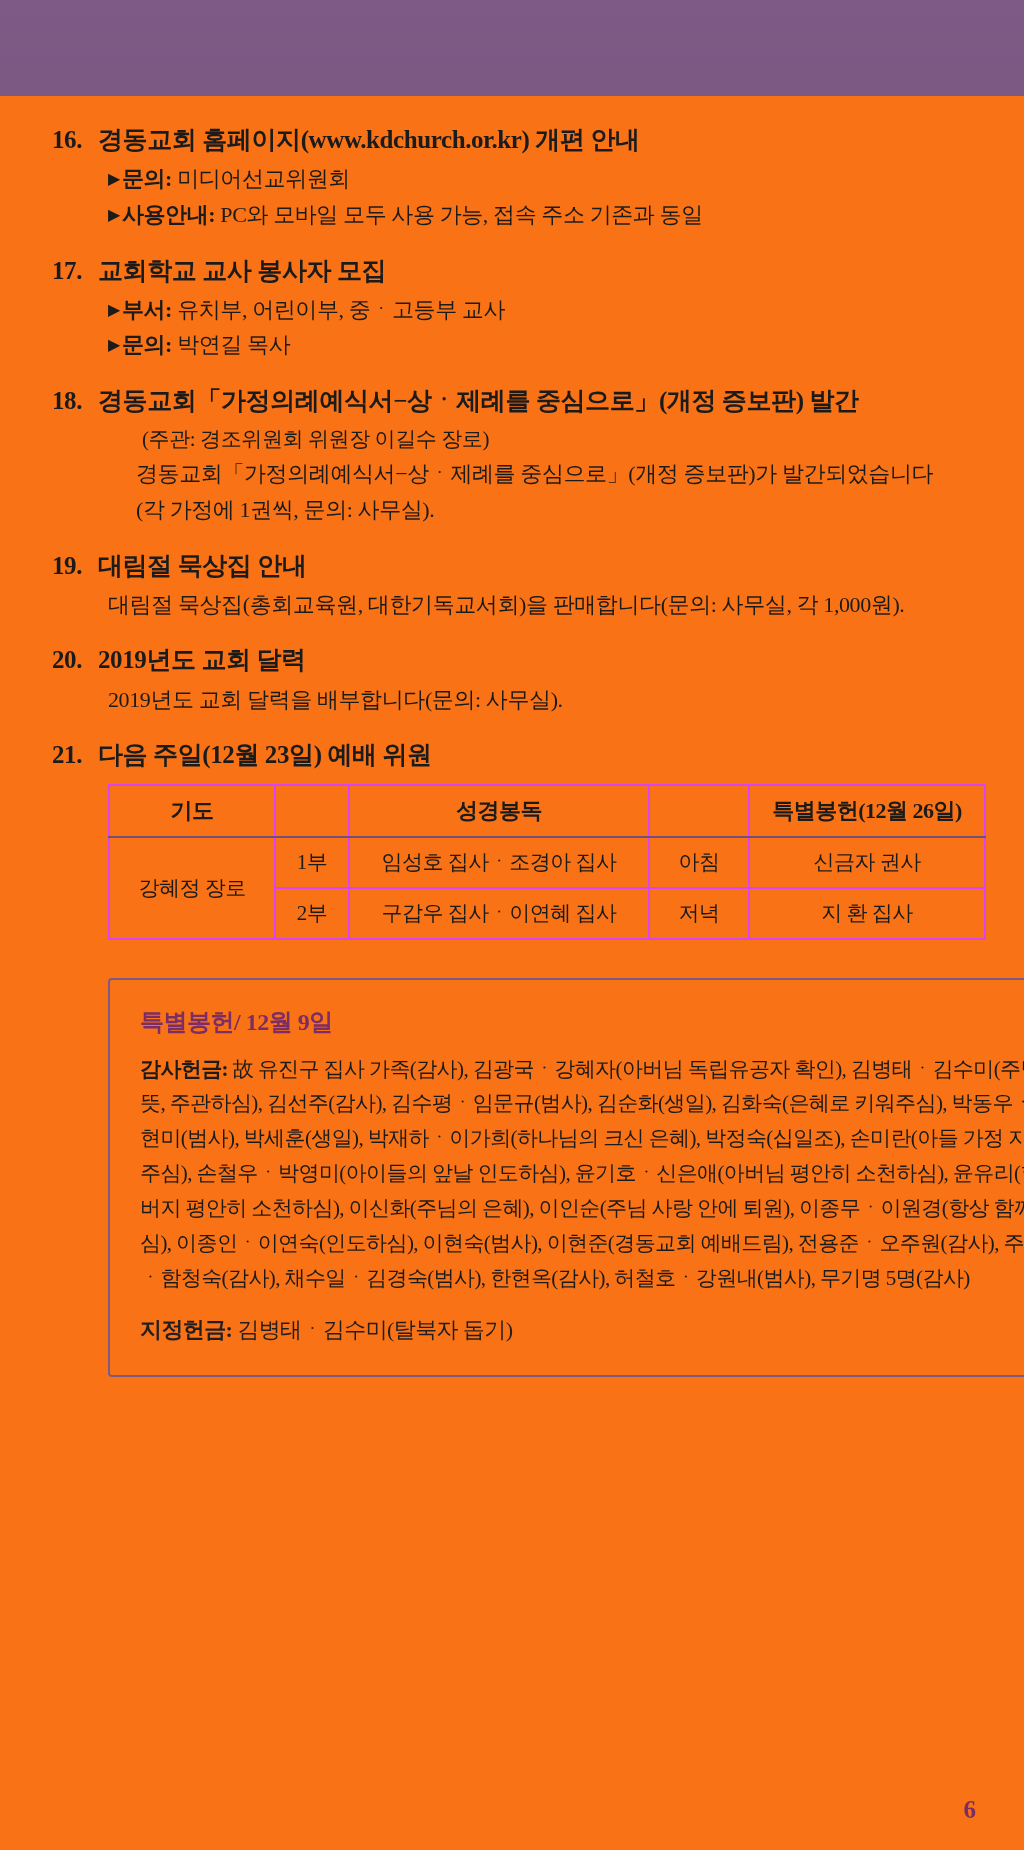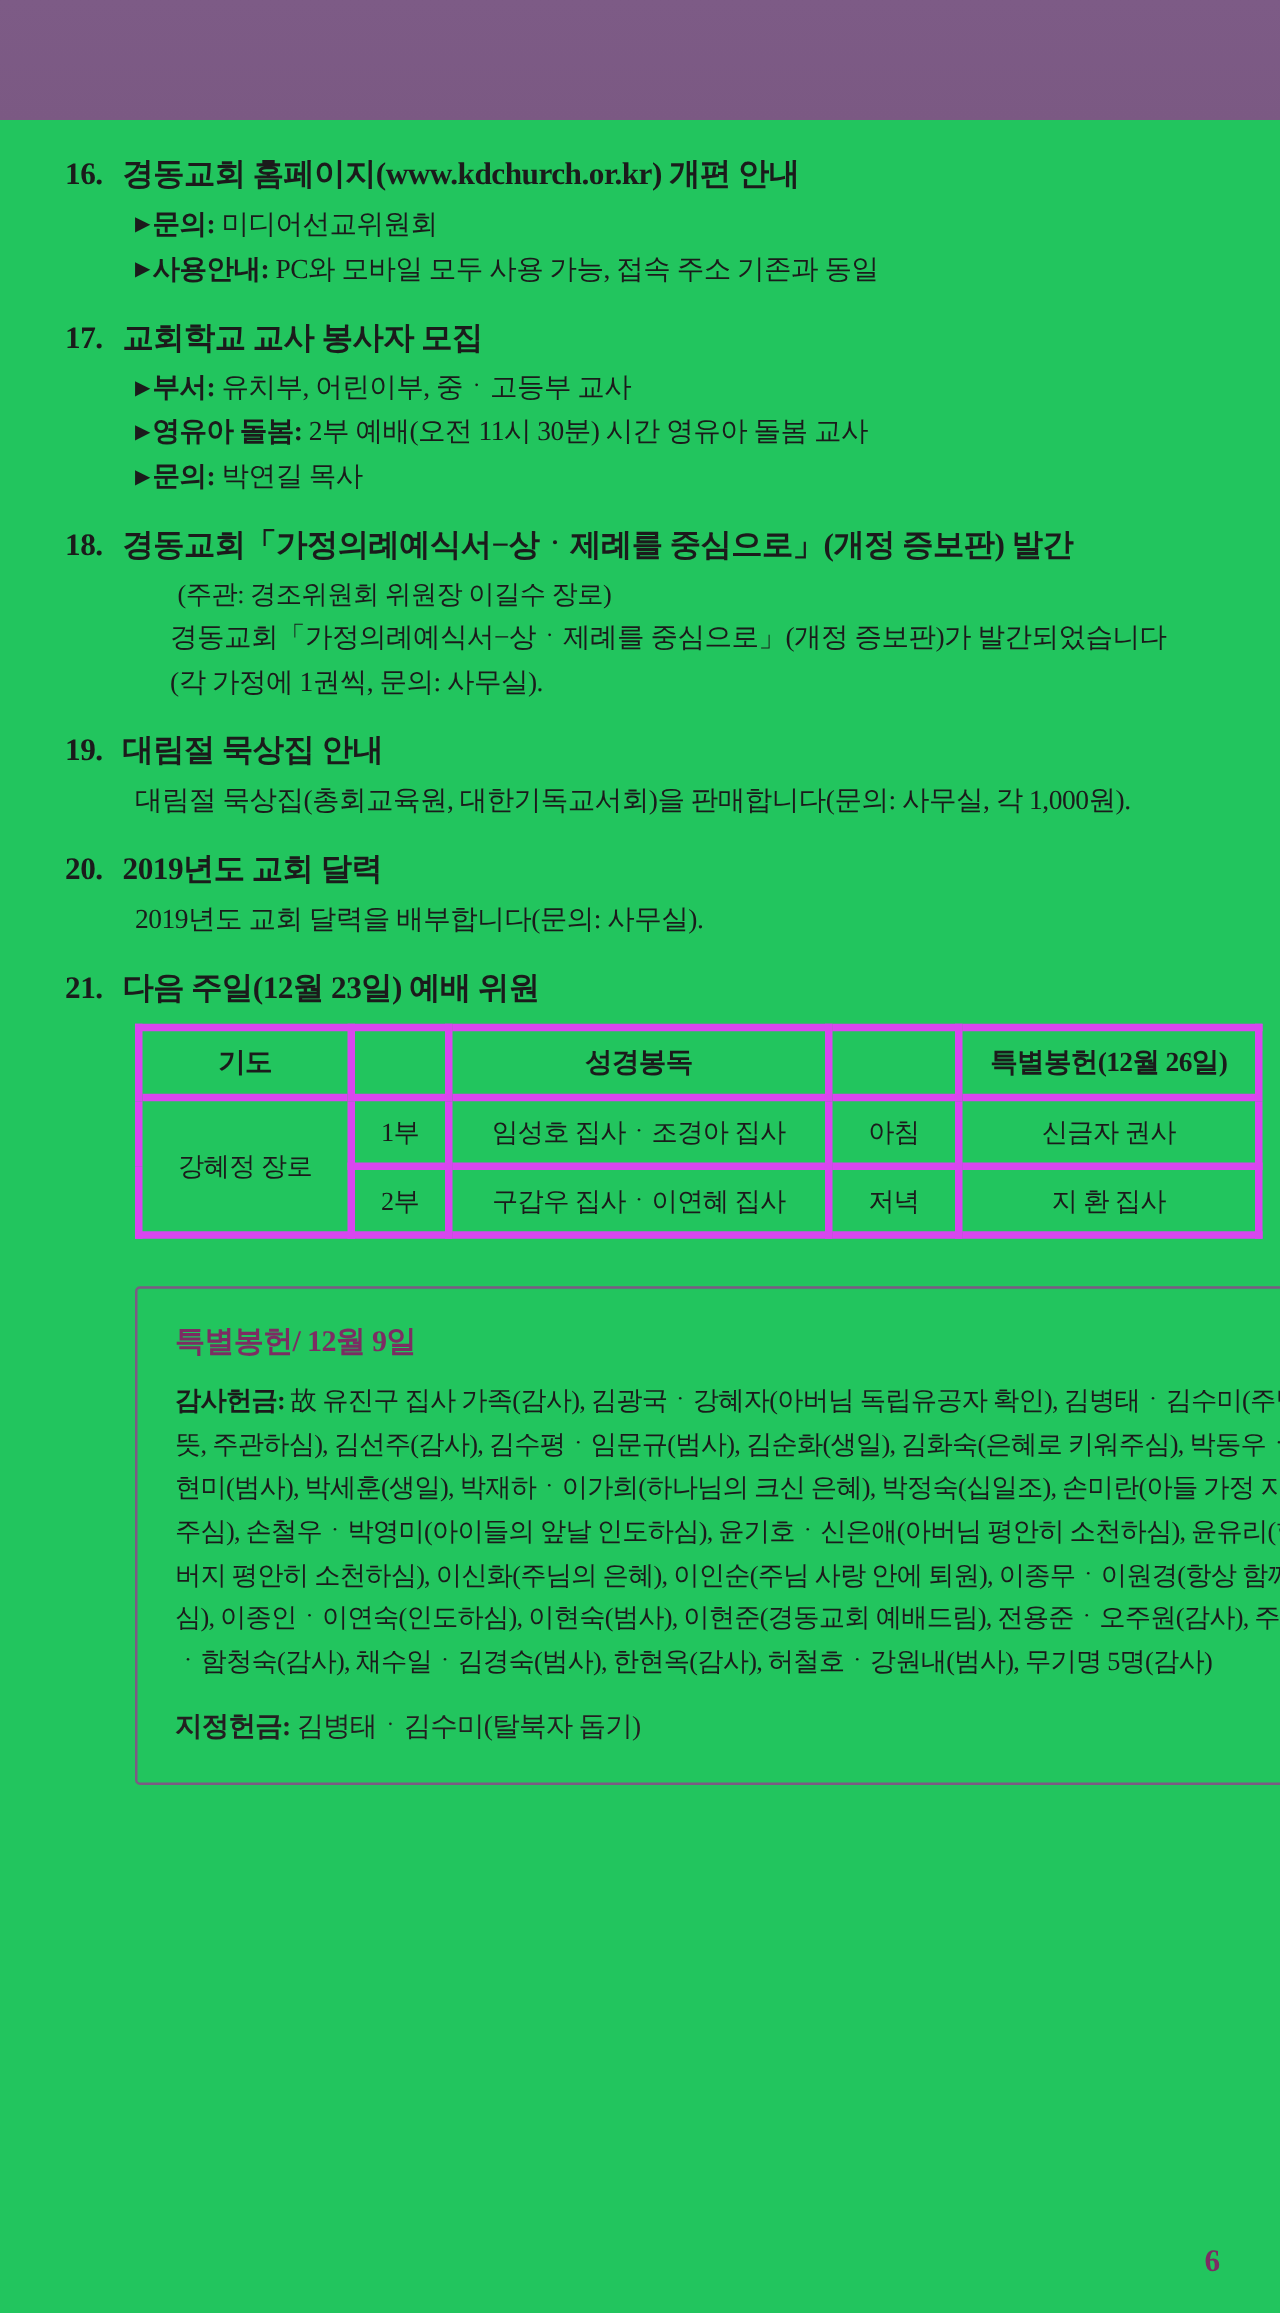--- a/index.html
+++ b/index.html
@@ -30,21 +30,21 @@
     width: 1024px;
     height: 96px;
     background: linear-gradient(180deg, #7d5b86 0%, #7b5983 100%);
   }
   .page {
     position: absolute;
     left: 0;
     top: 96px;
     width: 1024px;
     height: 1754px;
-    background: #22c55e;
+    background: #f97316;
     padding: 0;
   }
   .content {
     position: relative;
     margin: 0 auto;
     width: 920px;
     padding-top: 26px;
   }
 
   
@@ -105,21 +105,21 @@
     margin-left: 56px;
     width: 856px;
   }
   table.duty {
     border-collapse: collapse;
     width: 856px;
     table-layout: fixed;
     font-size: 21px;
   }
   table.duty td, table.duty th {
-    border: 6px solid #d946ef;
+    border: 2px solid #d946ef;
     text-align: center;
     font-weight: normal;
     color: #1b1b1b;
     letter-spacing: -0.5px;
   }
   table.duty thead td {
     height: 48px;
     font-weight: bold;
     font-size: 22px;
     border-bottom: 2px solid #6f5278;
@@ -204,23 +204,20 @@
         <span class="tri">▶</span><b>사용안내:</b><span> PC와 모바일 모두 사용 가능, 접속 주소 기존과 동일</span>
       </div>
     </div>
 
     <div class="article">
       <div class="art-title">
         <span class="num">17.</span><span>교회학교 교사 봉사자 모집</span>
       </div>
       <div class="art-line">
         <span class="tri">▶</span><b>부서:</b><span> 유치부, 어린이부, 중ㆍ고등부 교사</span>
-      </div>
-      <div class="art-line">
-        <span class="tri">▶</span><b>영유아 돌봄:</b><span> 2부 예배(오전 11시 30분) 시간 영유아 돌봄 교사</span>
       </div>
       <div class="art-line">
         <span class="tri">▶</span><b>문의:</b><span> 박연길 목사</span>
       </div>
     </div>
 
     <div class="article">
       <div class="art-title">
         <span class="num">18.</span><span>경동교회「가정의례예식서−상ㆍ제례를 중심으로」(개정 증보판) 발간</span>
       </div>

